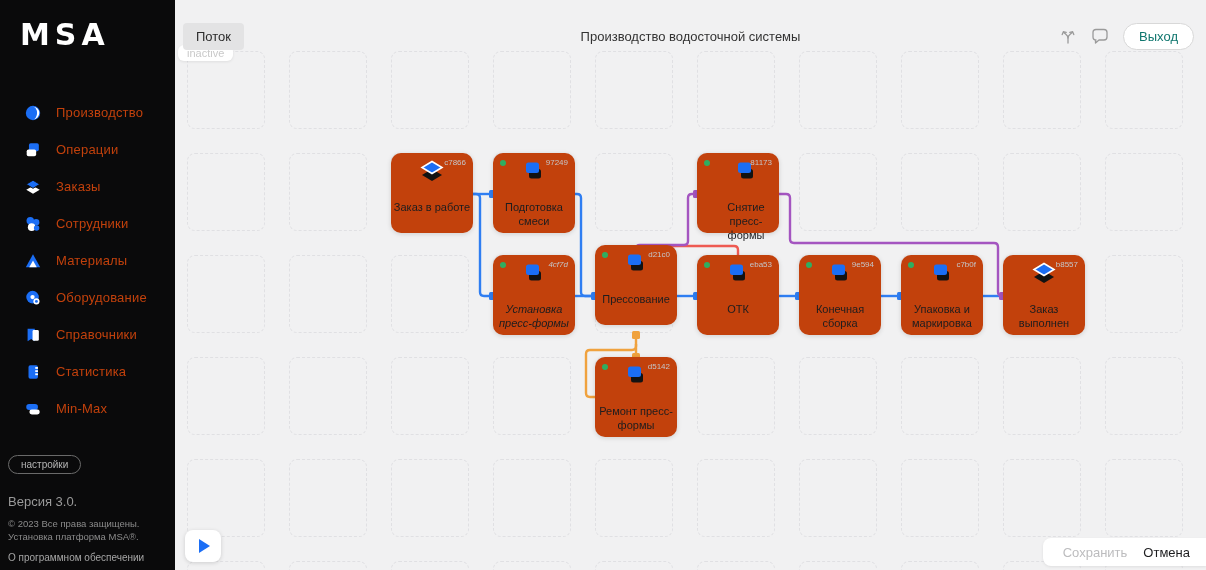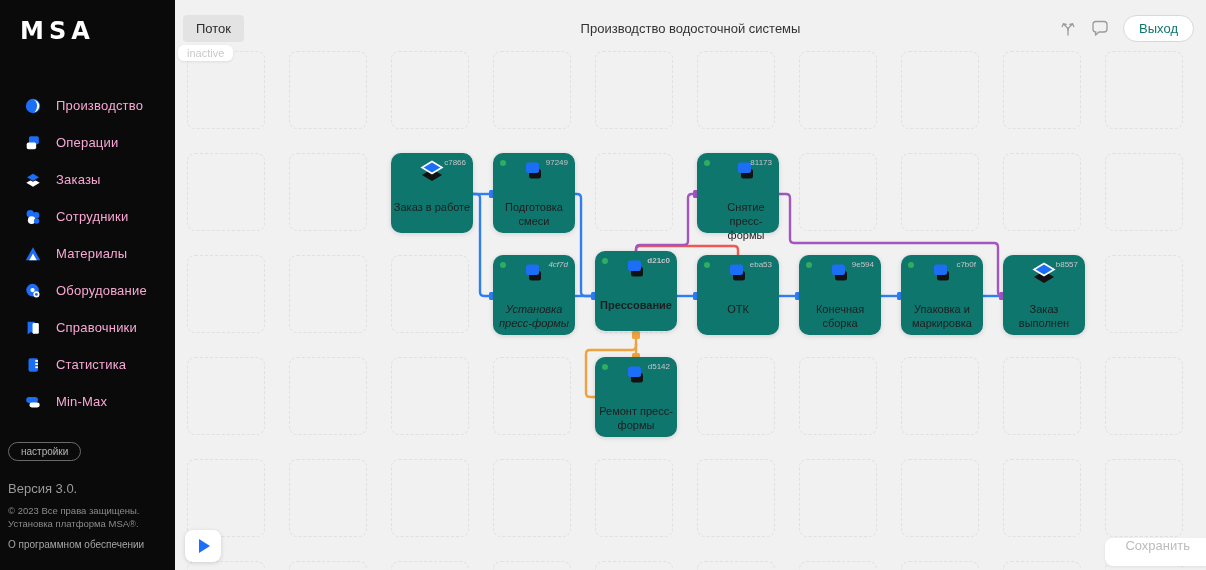--- a/index.html
+++ b/index.html
@@ -2,77 +2,77 @@
 <html><head>
 <meta charset="utf-8">
 <style>
   * { margin:0; padding:0; box-sizing:border-box; }
   html,body { width:1206px; height:570px; overflow:hidden; }
   body { font-family:"Liberation Sans", sans-serif; display:flex; background:#f1f1f2; }
 
   
   .sidebar { width:175px; min-width:175px; height:570px; background:#0a0a0b; color:#fff;
              display:flex; flex-direction:column; position:relative; z-index:5; }
-  .logo { font-family:"DejaVu Sans", sans-serif; font-weight:bold; font-size:24px;
+  .logo { font-family:"DejaVu Sans", sans-serif; font-weight:bold; font-size:30px;
           letter-spacing:5px; color:#fff; padding:17px 0 0 20px; }
   .nav { margin-top:42px; display:flex; flex-direction:column; }
   .nav-item { display:flex; align-items:center; gap:14px; padding:9.5px 0 9.5px 24px;
               cursor:pointer; }
   .nav-item svg { width:18px; height:18px; flex:0 0 18px; }
-  .nav-label { font-size:13px; color:#f9a8d4; letter-spacing:.2px; }
-  .sidebar-bottom { position:absolute; left:0; bottom:0; width:100%; padding:0 10px 19px 8px; }
+  .nav-label { font-size:13px; color:#c2410c; letter-spacing:.2px; }
+  .sidebar-bottom { position:absolute; left:0; bottom:0; width:100%; padding:0 10px 6px 8px; }
   .settings-pill { display:inline-block; border:1px solid #6a6a6a; border-radius:12px;
                    color:#b5b5b5; font-size:10px; padding:3px 12px; cursor:pointer; }
   .version { color:#9a9a9a; font-size:13px; margin-top:20px; }
   .copyright { color:#8b8b8b; font-size:9.5px; margin-top:9px; line-height:1.35; }
   .about { color:#a5a5a5; font-size:10px; margin-top:8px; padding-bottom:1px; cursor:pointer; }
 
   
   .main { position:relative; flex:1; height:570px; background:#f1f1f2; overflow:hidden; }
 
-  .topbar { position:absolute; top:8px; left:0; right:0; height:40px; display:flex;
+  .topbar { position:absolute; top:16px; left:0; right:0; height:40px; display:flex;
             align-items:center; padding:0 12px 0 8px; z-index:30; }
   .flow-tab { background:#e3e3e4; border-radius:4px; padding:6px 13px; font-size:13px;
               color:#2c2c2c; cursor:pointer; }
   .topbar-title { position:absolute; left:0; right:0; text-align:center; font-size:13px;
                   color:#333; pointer-events:none; }
   .topbar-right { margin-left:auto; display:flex; align-items:center; gap:10px; z-index:2; }
   .icon-btn { width:22px; height:22px; display:flex; align-items:center; justify-content:center;
               cursor:pointer; }
   .exit-btn { background:#fff; border:1px solid #d8d8d8; border-radius:15px; padding:5px 15px;
               font-size:13px; color:#0f766e; cursor:pointer; margin-left:2px; }
 
   .grid-cell { position:absolute; width:78px; height:78px; border:1px dashed #e0e0e3;
                border-radius:8px; }
   .inactive-chip { position:absolute; left:3px; top:45px; background:#fff; border-radius:6px;
                    padding:2px 9px; font-size:11px; color:#c9c9c9; z-index:12;
                    box-shadow:0 1px 3px rgba(0,0,0,.08); }
 
   .edges-layer { position:absolute; left:0; top:0; width:100%; height:100%; z-index:10;
                  pointer-events:none; }
 
-  .node { position:absolute; width:82px; height:80px; background:#0f766e; border-radius:10px;
+  .node { position:absolute; width:82px; height:80px; background:#c2410c; border-radius:10px;
           box-shadow:0 1px 5px rgba(0,0,0,.14); z-index:15; display:flex; flex-direction:column;
           align-items:center; padding-top:7px; cursor:pointer; }
   .node .dot { position:absolute; left:7px; top:7px; width:6px; height:6px; border-radius:50%;
                background:#2fae60; }
   .node .code { position:absolute; right:7px; top:5px; font-size:8px; color:#c5c5c8; }
   .node .nicon { width:26px; height:24px; }
   .node .nlabel { margin-top:17px; font-size:11px; line-height:1.25; color:#1d1d1f;
                   text-align:center; padding:0 2px; }
 
   .play-btn { position:absolute; left:10px; top:530px; width:36px; height:32px; background:#fff;
               border-radius:8px; box-shadow:0 1px 4px rgba(0,0,0,.15); display:flex;
               align-items:center; justify-content:center; cursor:pointer; z-index:25; }
   .play-tri { width:0; height:0; border-left:11px solid #1b6ef5; border-top:7px solid transparent;
               border-bottom:7px solid transparent; margin-left:3px; }
 
   .save-bar { position:absolute; right:0; bottom:4px; height:28px; background:#fff;
-              border-radius:8px 0 0 8px; display:flex; align-items:center; gap:44px;
-              padding:0 16px 0 20px; z-index:25; box-shadow:0 1px 3px rgba(0,0,0,.08);flex-direction:column; }
+              border-radius:8px 0 0 8px; display:flex; align-items:center; gap:16px;
+              padding:0 16px 0 20px; z-index:25; box-shadow:0 1px 3px rgba(0,0,0,.08); }
   .save-btn { font-size:13px; color:#bcbcbe; background:none; border:none; cursor:default;
               font-family:inherit; }
   .cancel-btn { font-size:13px; color:#1d1d1f; background:none; border:none; cursor:pointer;
                 font-family:inherit; }
 </style>
 </head>
 <body>
 
 <aside class="sidebar">
   <div class="logo">MSA</div>
@@ -320,21 +320,21 @@
       </div>
       <div class="node" style="left: 318px; top: 255px; font-style: italic;">
         <span class="dot"></span>
         <span class="code">4cf7d</span>
         <span class="nicon"><svg viewBox="0 0 26 24" width="26" height="24">
             <rect x="8" y="9" width="12" height="9.5" rx="2.5" fill="#121212"></rect>
             <rect x="5" y="2.5" width="13" height="10.5" rx="2.5" fill="#1b6ef5"></rect>
           </svg></span>
         <span class="nlabel">Установка пресс-формы</span>
       </div>
-      <div class="node" style="left: 420px; top: 251px; font-weight: bold;">
+      <div class="node" style="left: 420px; top: 245px;">
         <span class="dot"></span>
         <span class="code">d21c0</span>
         <span class="nicon"><svg viewBox="0 0 26 24" width="26" height="24">
             <rect x="8" y="9" width="12" height="9.5" rx="2.5" fill="#121212"></rect>
             <rect x="5" y="2.5" width="13" height="10.5" rx="2.5" fill="#1b6ef5"></rect>
           </svg></span>
         <span class="nlabel">Прессование</span>
       </div>
       <div class="node" style="left: 522px; top: 255px;">
         <span class="dot"></span>

